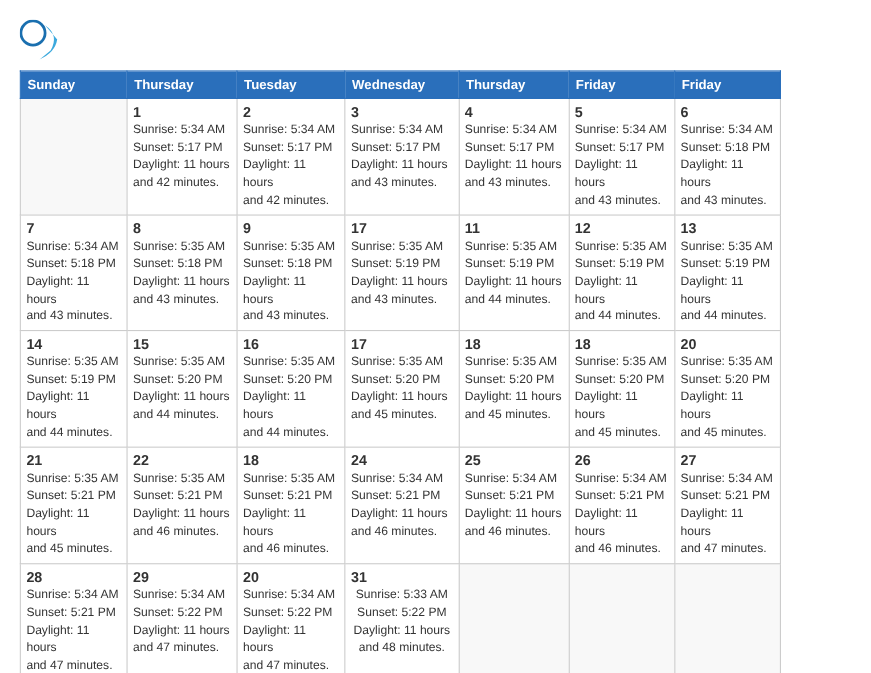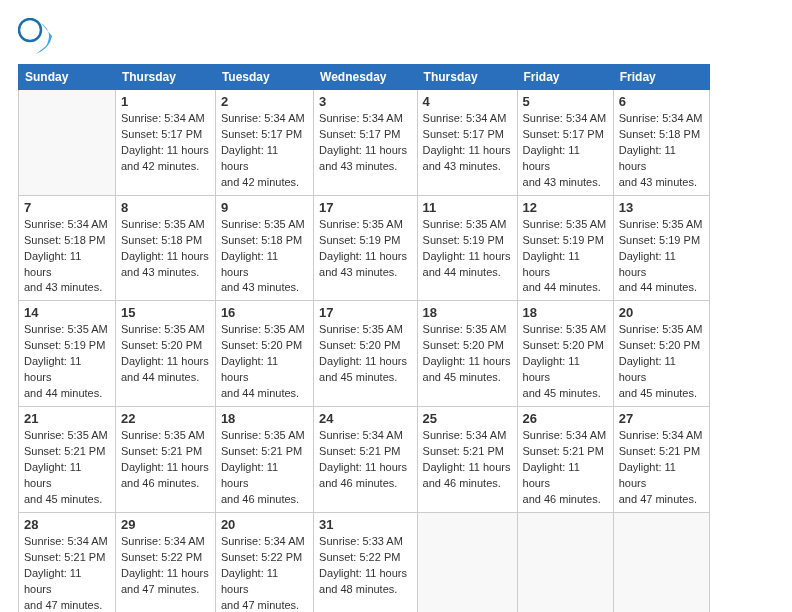--- a/index.html
+++ b/index.html
@@ -353,21 +353,21 @@
           </td>
           <td>
             <div class="day-num">20</div>
             <div class="day-info" style="white-space: pre-line;">Sunrise: 5:34 AM
 Sunset: 5:22 PM
 Daylight: 11 hours
 and 47 minutes.</div>
           </td>
           <td>
             <div class="day-num">31</div>
-            <div class="day-info" style="white-space: pre-line;">Sunrise: 5:33 AM
+            <div class="day-info" style="white-space: pre-line; text-align: center;">Sunrise: 5:33 AM
 Sunset: 5:22 PM
 Daylight: 11 hours
 and 48 minutes.</div>
           </td>
           <td class="empty"></td>
           <td class="empty"></td>
           <td class="empty"></td>
         </tr>
       </tbody>
   </table>

